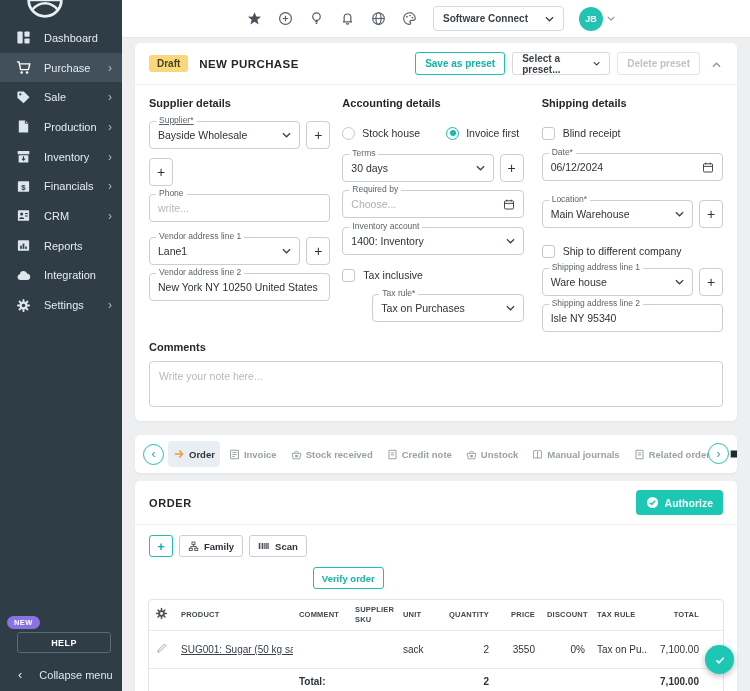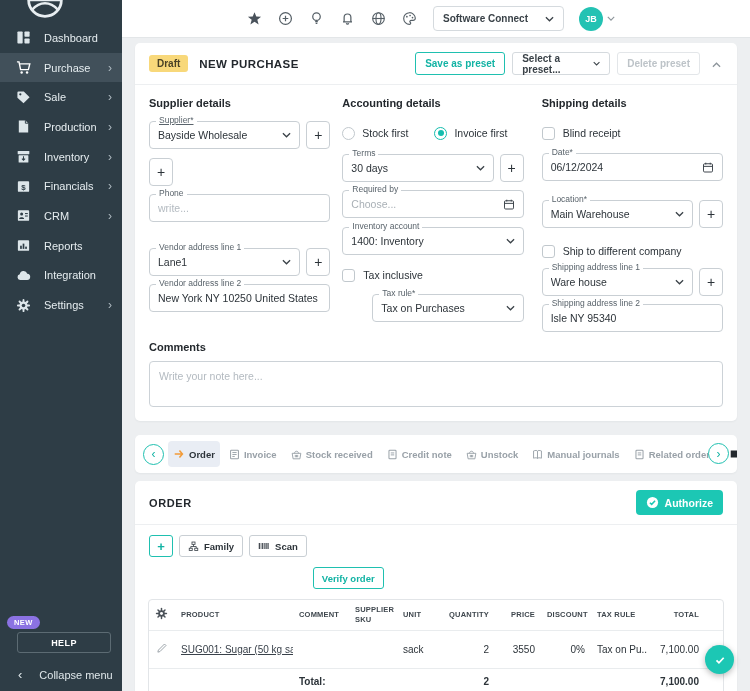--- a/index.html
+++ b/index.html
@@ -300,21 +300,21 @@
         </div>
         <div class="frow" style="margin-top:9px;">
           <button class="plusbtn">+</button>
         </div>
         <div class="frow" style="margin-top:8px;">
           <div class="field">
             <span class="lbl">Phone</span>
             <input class="fin" placeholder="write..." style="">
           </div>
         </div>
-        <div class="frow" style="margin-top:26px;">
+        <div class="frow" style="margin-top:15px;">
           <div class="field">
             <span class="lbl">Vendor address line 1</span>
             <span class="val">Lane1</span>
             <svg class="fcaret" width="9" height="6" viewBox="0 0 10 6">
                 <polyline points="1,1 5,5 9,1" fill="none" stroke="#3a4248" stroke-width="1.4"></polyline>
               </svg>
           </div>
           <button class="plusbtn">+</button>
         </div>
         <div class="frow" style="margin-top:8px;">
@@ -323,21 +323,21 @@
             <span class="val">New York NY 10250 United States</span>
           </div>
         </div>
       </div>
 
       <div class="col colgap2">
         <h3 class="sect">Accounting details</h3>
         <div class="radio-row">
           <span class="radio">
             <span class="rdot"></span>
-            <span>Stock first</span>
+            <span>Stock house</span>
           </span>
           <span class="radio sel">
             <span class="rdot"></span>
             <span>Invoice first</span>
           </span>
         </div>
         <div class="frow" style="margin-top:14px;">
           <div class="field">
             <span class="lbl">Terms</span>
             <span class="val">30 days</span>

